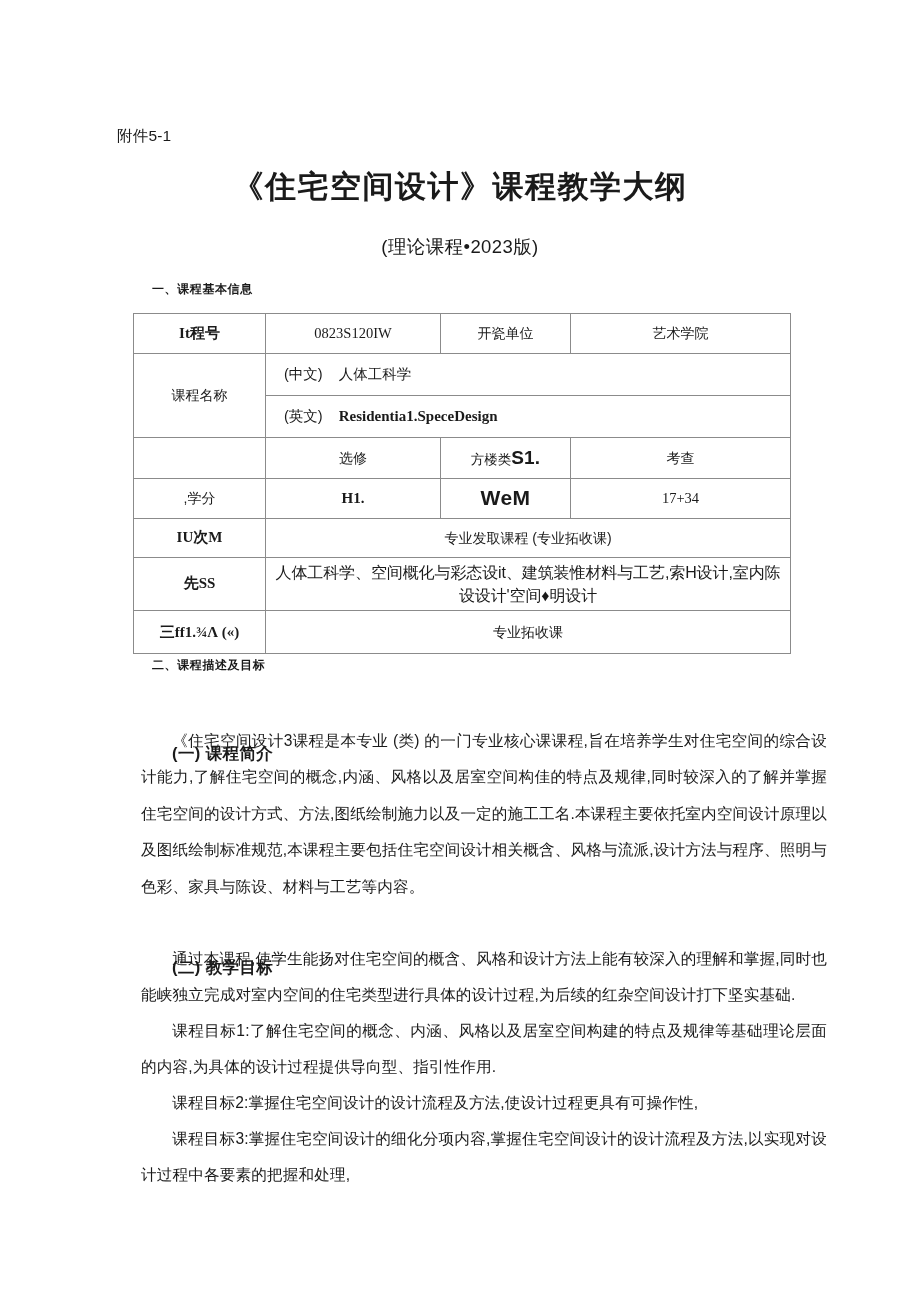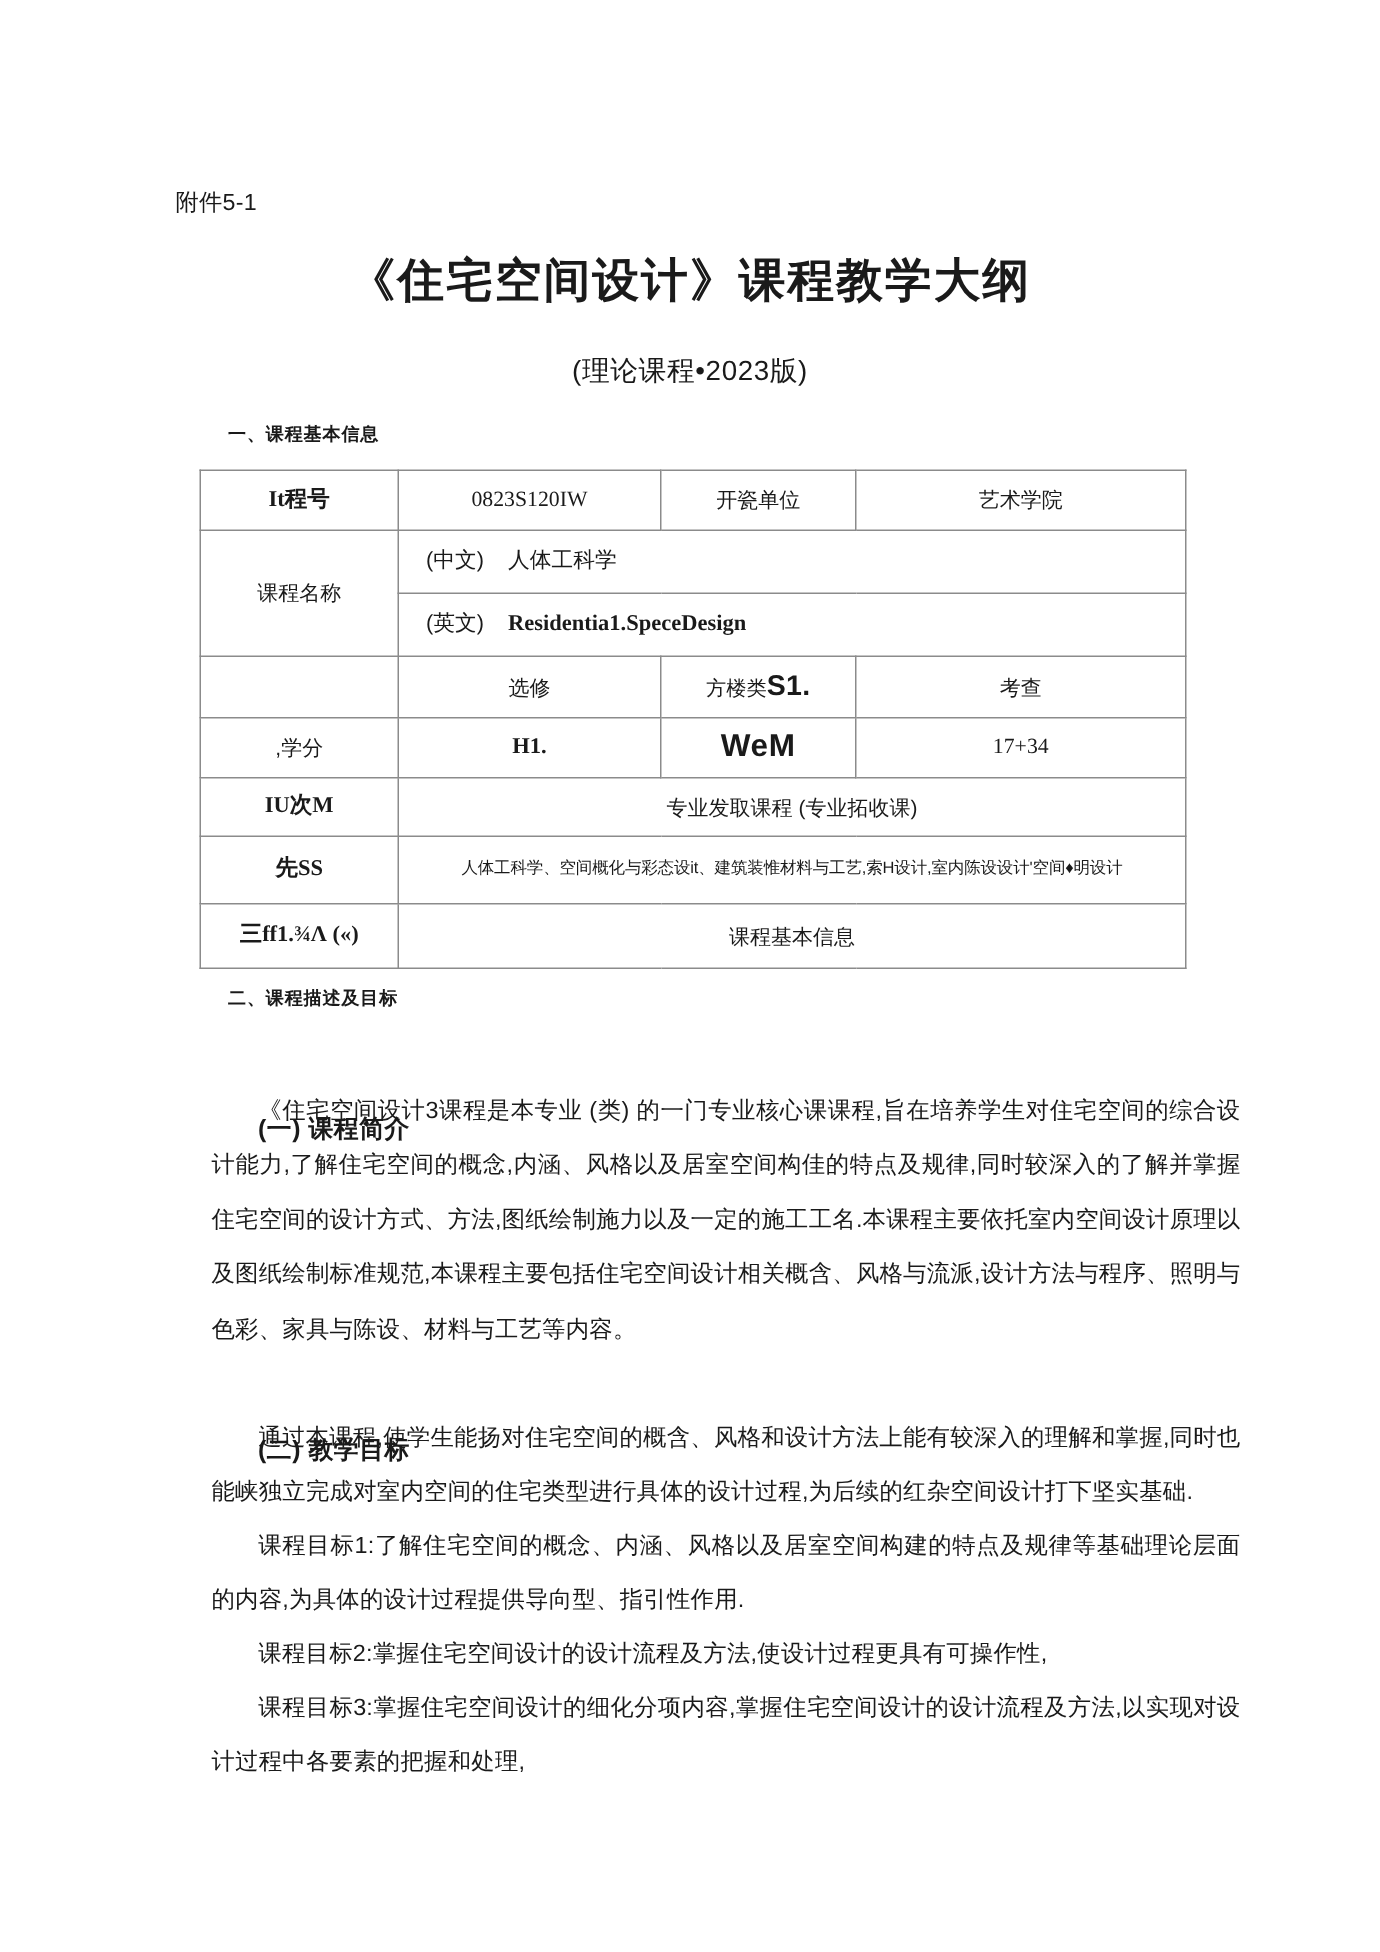--- a/index.html
+++ b/index.html
@@ -121,21 +121,21 @@
   .mixed-small {
     font-weight: normal;
     font-size: 13.5px;
   }
   .big-wem {
     font-weight: bold;
     font-size: 21px;
     letter-spacing: 0.5px;
   }
   .prereq-text {
-    font-size: 11px;
+    font-size: 16px;
     line-height: 1.5;
     letter-spacing: -0.1px;
   }
 
   
   .para {
     position: absolute;
     left: 117px;
     width: 686px;
     font-size: 15.6px;
@@ -219,21 +219,21 @@
         <td colspan="3">专业发取课程 (专业拓收课)</td>
       </tr>
 
       <tr style="height:45px">
         <td class="c-serif">先SS</td>
         <td colspan="3" class="prereq-text">人体工科学、空间概化与彩态设it、建筑装惟材料与工艺,索H设计,室内陈设设计'空间♦明设计</td>
       </tr>
 
       <tr style="height:43px">
         <td class="c-serif">三ff1.¾Λ («)</td>
-        <td colspan="3">课程基本信息</td>
+        <td colspan="3">专业拓收课</td>
       </tr>
     </tbody>
   </table>
 
   <div class="section-heading" id="sec2">二、课程描述及目标</div>
 
   <div class="sub-heading" id="sub1">(一) 课程简介</div>
 
   <div class="para indent" id="p-intro">《住宅空间设计3课程是本专业 (类) 的一门专业核心课课程,旨在培养学生对住宅空间的综合设计能力,了解住宅空间的概念,内涵、风格以及居室空间构佳的特点及规律,同时较深入的了解并掌握住宅空间的设计方式、方法,图纸绘制施力以及一定的施工工名.本课程主要依托室内空间设计原理以及图纸绘制标准规范,本课程主要包括住宅空间设计相关概含、风格与流派,设计方法与程序、照明与色彩、家具与陈设、材料与工艺等内容。</div>
 

